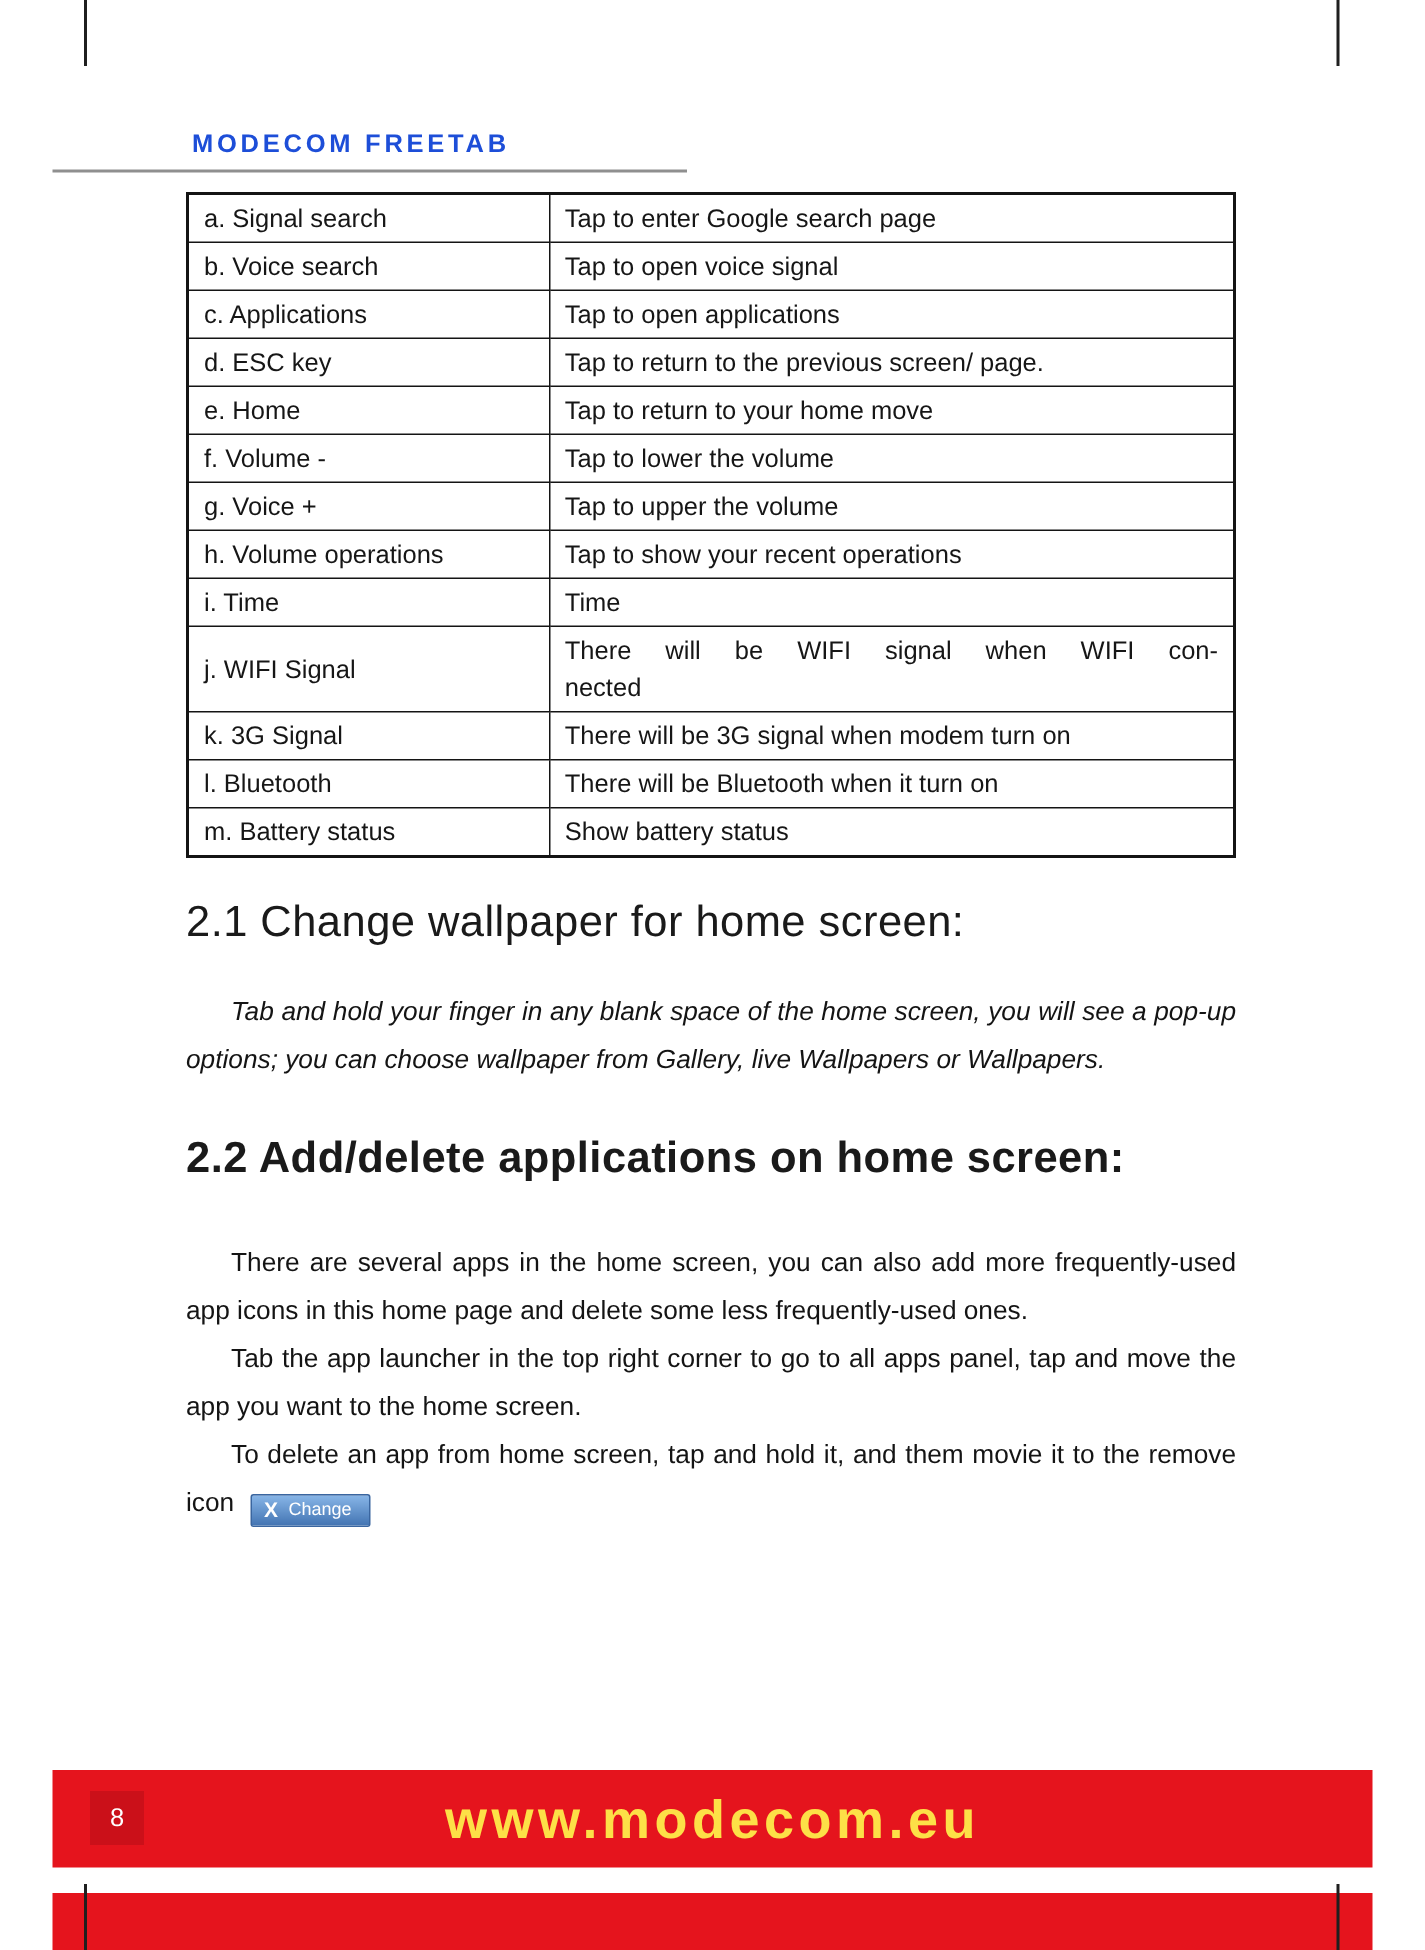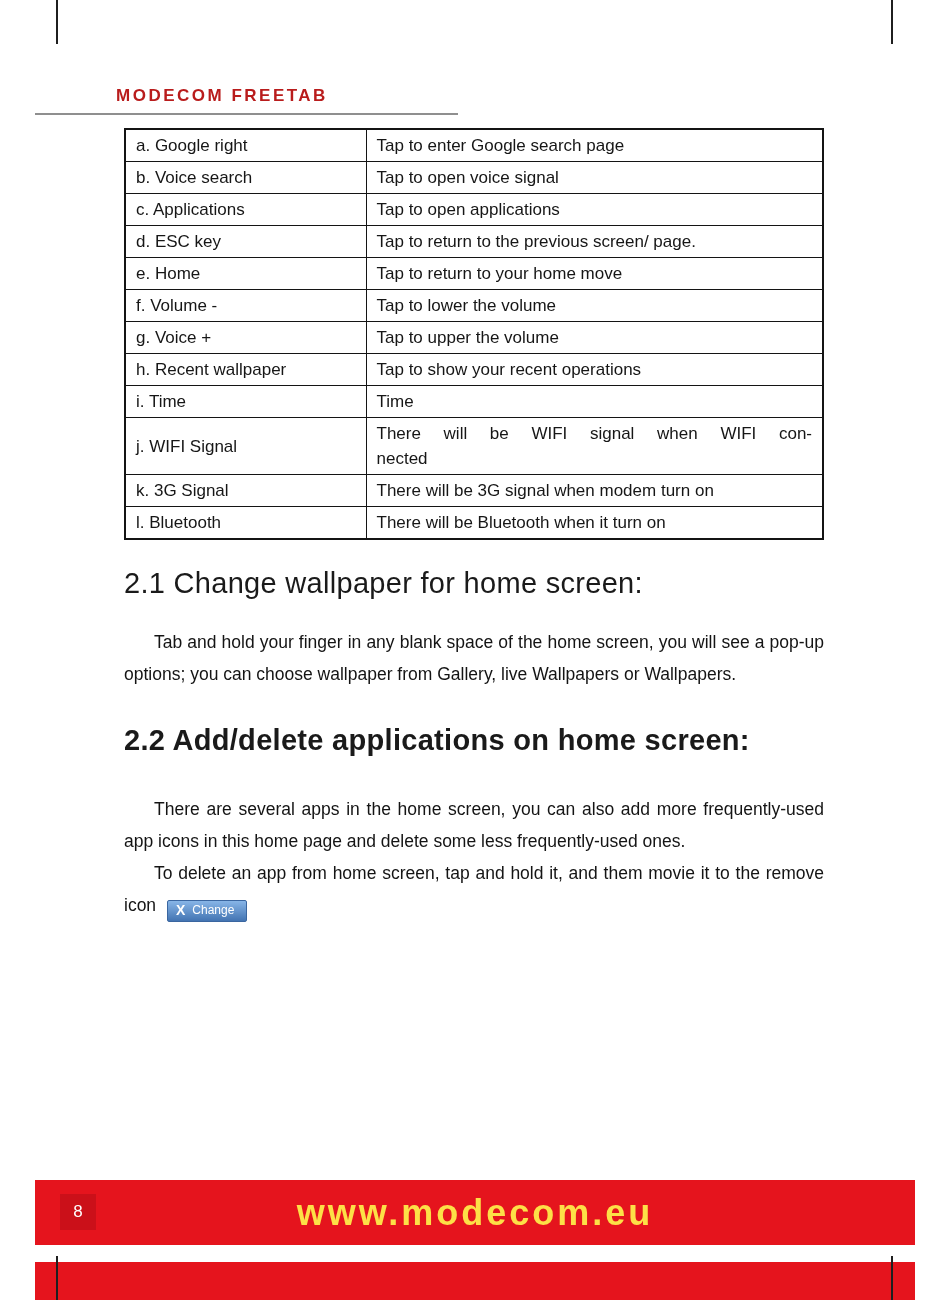--- a/index.html
+++ b/index.html
@@ -14,22 +14,22 @@
 
   
   .crop { position:absolute; width:2px; background:#1f1f1f; z-index:6; }
   .crop.tl { left:56px;  top:0;      height:44px; }
   .crop.tr { left:891px; top:0;      height:44px; }
   .crop.bl { left:56px;  top:1256px; height:44px; }
   .crop.br { left:891px; top:1256px; height:44px; }
 
   
   .doc-header-title {
-    position:absolute; left:116px; top:86px;
-    font-size:17px; font-weight:bold; letter-spacing:2.5px; color:#b91c1c;
+    position:absolute; left:128px; top:86px;
+    font-size:17px; font-weight:bold; letter-spacing:2.5px; color:#1d4ed8;
   }
   .doc-header-rule {
     position:absolute; left:35px; top:113px; width:423px; height:2px;
     background:#8f8f8f;
   }
 
   
   .content { position:absolute; left:124px; top:128px; width:700px; }
 
   table.spec { width:100%; border-collapse:collapse; border:2px solid #141414; }
@@ -51,21 +51,21 @@
     letter-spacing:0.3px;
   }
   h2.sec.s21 { margin-top:27px; }
   h2.sec.s22 { margin-top:34px;font-weight:bold; }
 
   p.body {
     font-size:17.5px; line-height:32px;
     text-align:justify; text-indent:30px;
     color:#141414;
   }
-  .para-gap-sm { margin-top:26px; }
+  .para-gap-sm { margin-top:26px;font-style:italic; }
   .para-gap-lg { margin-top:36px; }
 
   .remove-btn {
     display:inline-flex; align-items:center; gap:7px;
     vertical-align:-4px; margin-left:6px;
     padding:2px 12px 3px 8px;
     background:linear-gradient(#87b5e7,#4374b2);
     border:1px solid #3a66a0; border-radius:2px;
     color:#ffffff; font-size:12px; line-height:15px;
     text-indent:0;
@@ -109,21 +109,21 @@
 
   <div class="content">
 
     <table class="spec">
       <colgroup>
           <col style="width:241px">
           <col>
         </colgroup>
       <tbody>
         <tr>
-          <td class="key">a. Google right</td>
+          <td class="key">a. Signal search</td>
           <td class="val">Tap to enter Google search page</td>
         </tr>
         <tr>
           <td class="key">b. Voice search</td>
           <td class="val">Tap to open voice signal</td>
         </tr>
         <tr>
           <td class="key">c. Applications</td>
           <td class="val">Tap to open applications</td>
         </tr>
@@ -137,48 +137,53 @@
         </tr>
         <tr>
           <td class="key">f. Volume -</td>
           <td class="val">Tap to lower the volume</td>
         </tr>
         <tr>
           <td class="key">g. Voice +</td>
           <td class="val">Tap to upper the volume</td>
         </tr>
         <tr>
-          <td class="key">h. Recent wallpaper</td>
+          <td class="key">h. Volume operations</td>
           <td class="val">Tap to show your recent operations</td>
         </tr>
         <tr>
           <td class="key">i. Time</td>
           <td class="val">Time</td>
         </tr>
         <tr>
           <td class="key">j. WIFI Signal</td>
           <td class="val wrap">There will be WIFI signal when WIFI con-
 nected</td>
         </tr>
         <tr>
           <td class="key">k. 3G Signal</td>
           <td class="val">There will be 3G signal when modem turn on</td>
         </tr>
         <tr>
           <td class="key">l. Bluetooth</td>
           <td class="val">There will be Bluetooth when it turn on</td>
         </tr>
+        <tr>
+          <td class="key">m. Battery status</td>
+          <td class="val">Show battery status</td>
+        </tr>
       </tbody>
     </table>
 
     <h2 class="sec s21">2.1 Change wallpaper for home screen:</h2>
     <p class="body para-gap-sm">Tab and hold your finger in any blank space of the home screen, you will see a pop-up options; you can choose wallpaper from Gallery, live Wallpapers or Wallpapers.</p>
 
     <h2 class="sec s22">2.2 Add/delete applications on home screen:</h2>
     <p class="body para-gap-lg">There are several apps in the home screen, you can also add more frequently-used app icons in this home page and delete some less frequently-used ones.</p>
+    <p class="body">Tab the app launcher in the top right corner to go to all apps panel, tap and move the app you want to the home screen.</p>
     <p class="body">
       <span>To delete an app from home screen, tap and hold it, and them movie it to the remove icon</span>
       <span class="remove-btn">
         <span class="x">X</span>
         <span>Change</span>
       </span>
     </p>
 
   </div>
 

